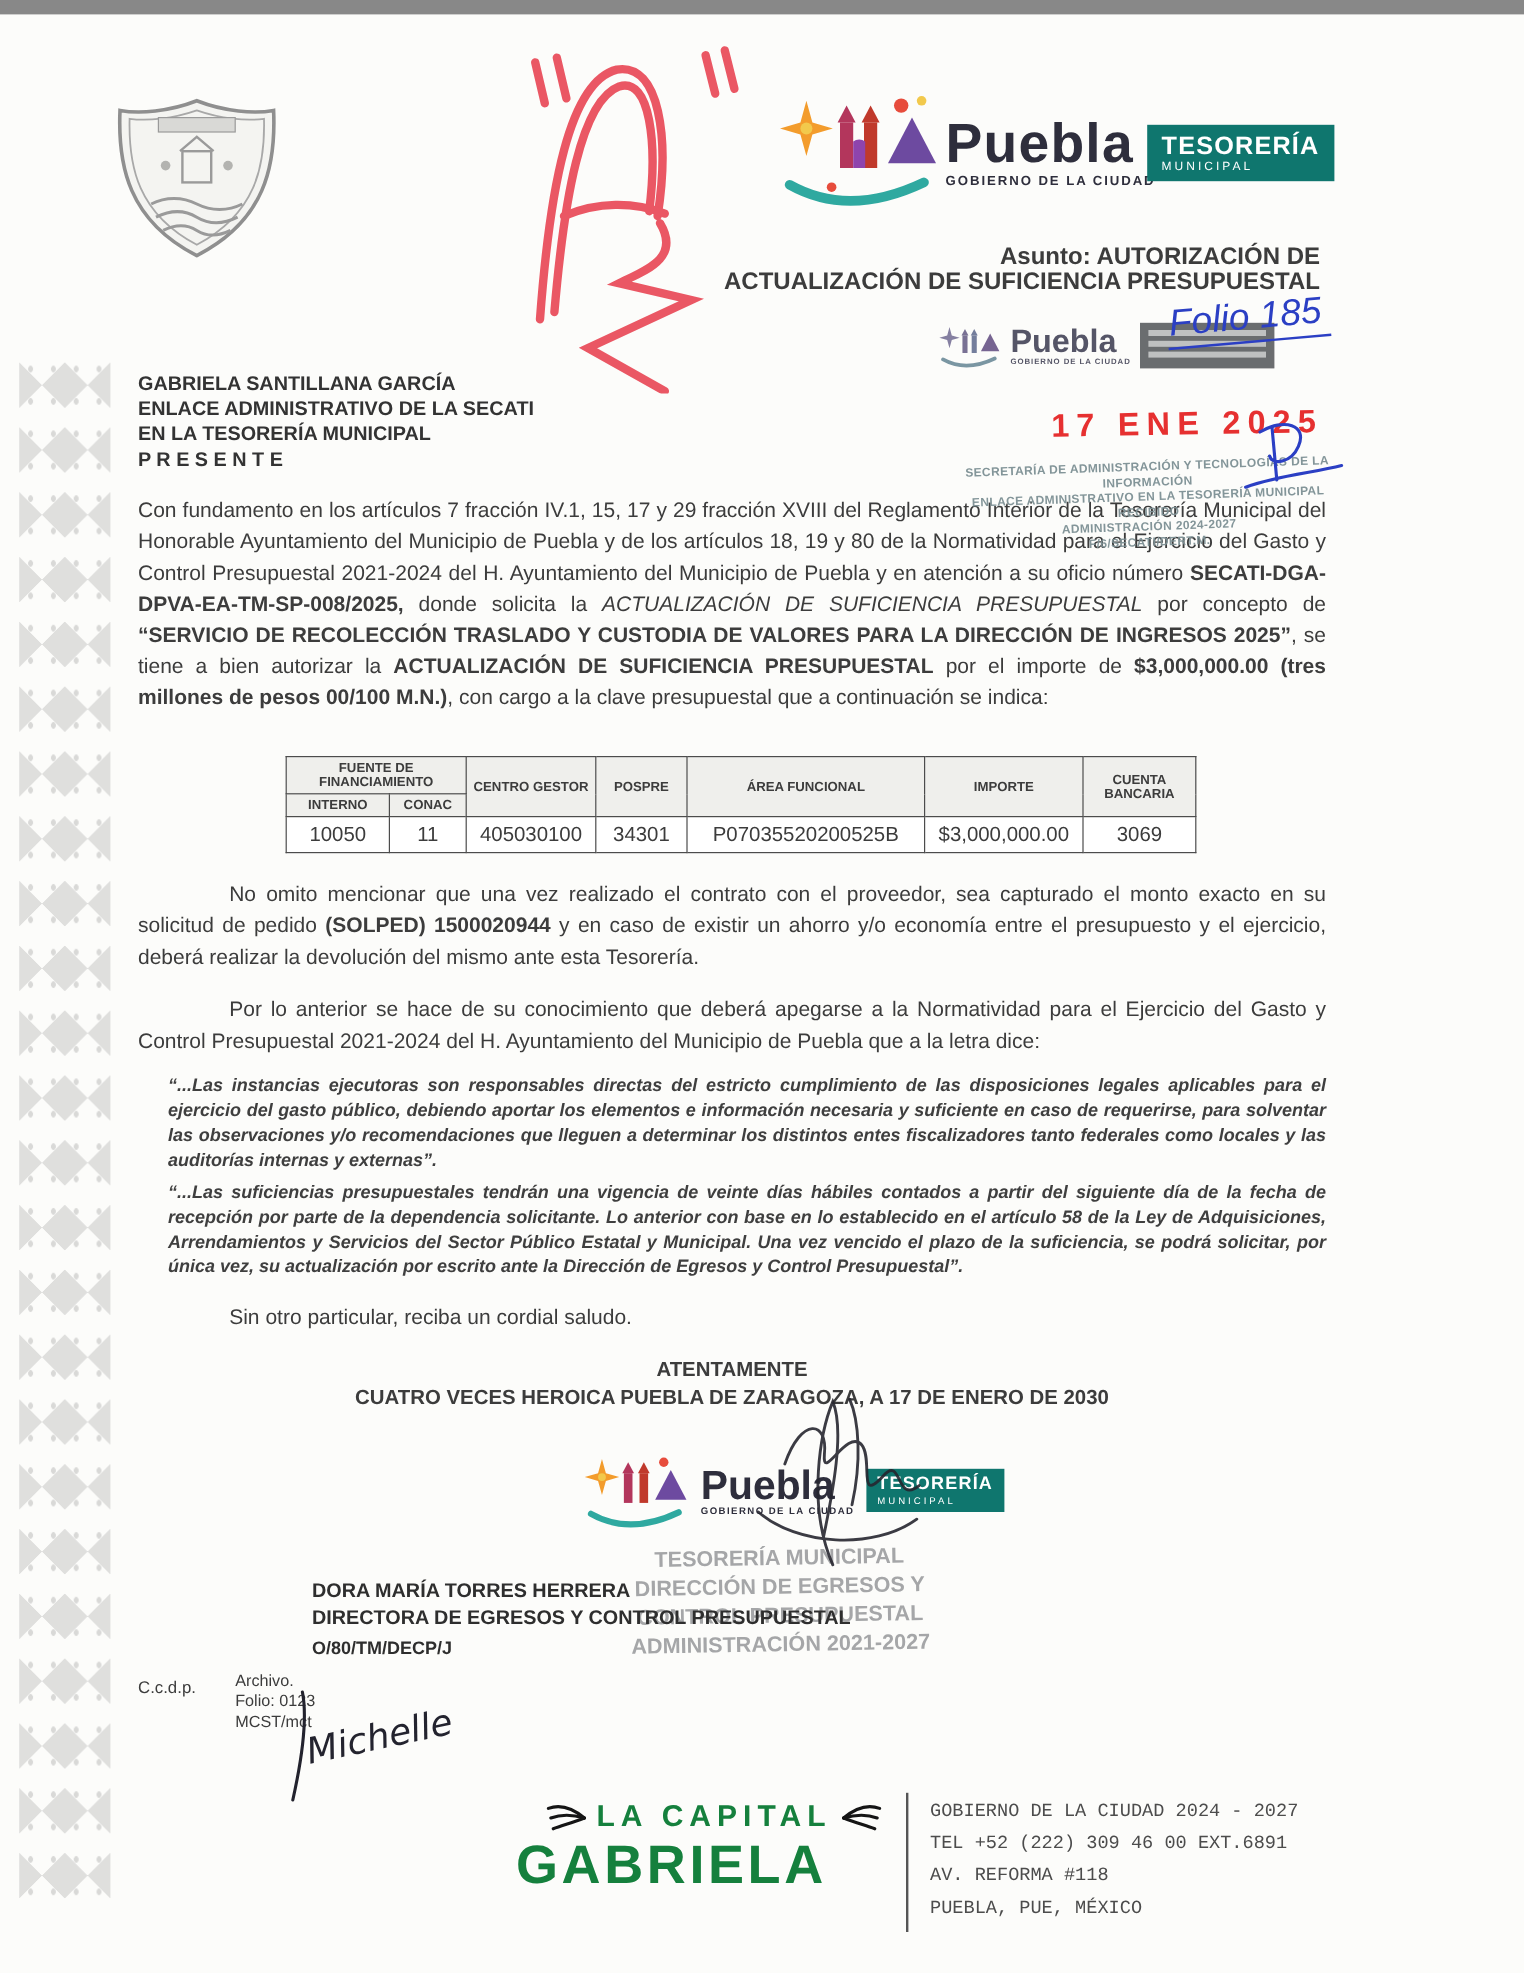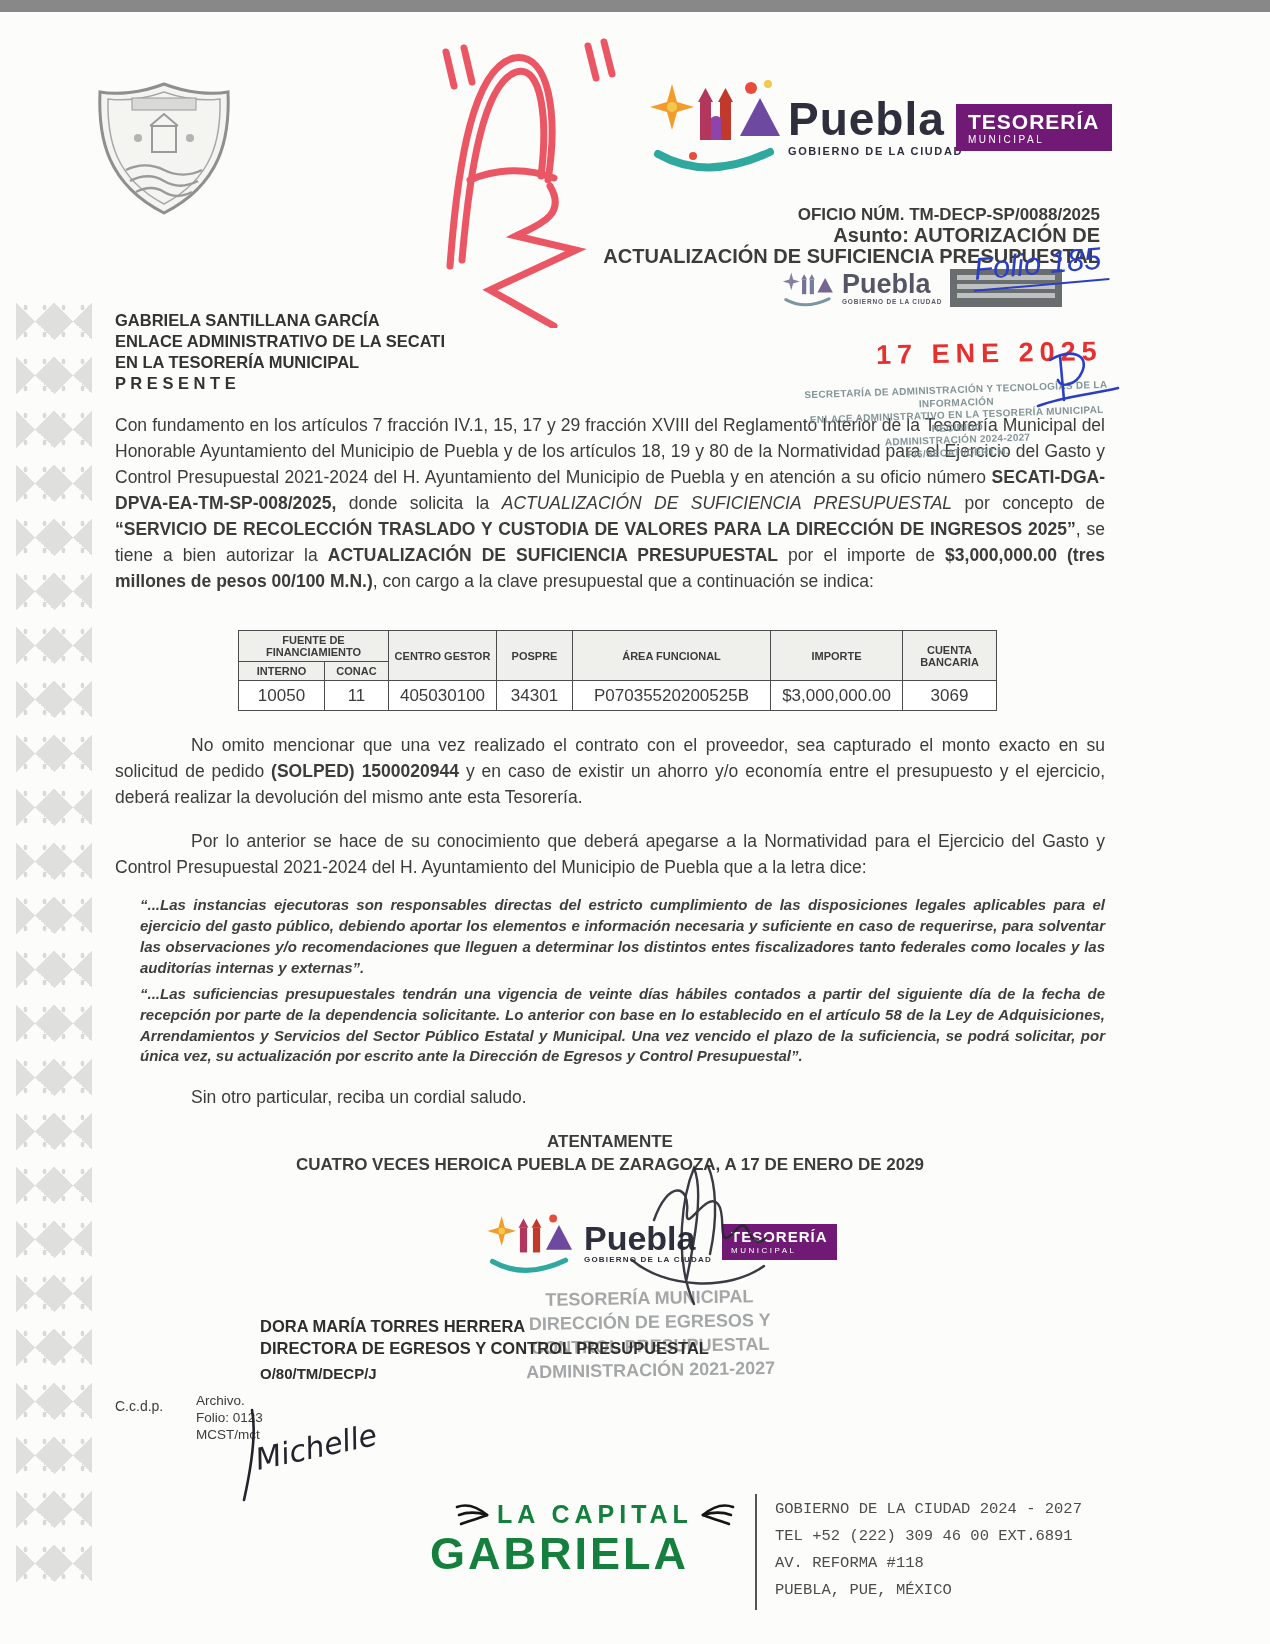--- a/index.html
+++ b/index.html
@@ -18,21 +18,21 @@
     left:16px; top:282px; width:76px; height:1290px; opacity:.30;
     background-image:
       radial-gradient(#8a8a8a 1.7px, transparent 2.2px),
       conic-gradient(from 45deg, #9e9e9e 25%, transparent 0 50%, #9e9e9e 0 75%, transparent 0);
     background-size: 19px 27px, 38px 54px;
   }
 
   
   .logo-wordmark { font-size:46px; font-weight:bold; color:#2e2e3c; letter-spacing:1px; line-height:1; }
   .logo-tagline  { font-size:11px; font-weight:bold; color:#2e2e3c; letter-spacing:1.6px; margin-top:3px; }
-  .badge { background:#701a75; color:#fff; padding:7px 12px 6px 12px; display:inline-block; }
+  .badge { background:#0f766e; color:#fff; padding:7px 12px 6px 12px; display:inline-block; }
   .badge .t1 { font-size:21px; font-weight:bold; letter-spacing:1px; line-height:1; display:block; }
   .badge .t2 { font-size:10px; letter-spacing:2.5px; line-height:1; display:block; margin-top:3px; }
 
   .oficio-block { left:560px; top:192px; width:540px; text-align:right; line-height:21px; }
   .oficio-block .l1 { font-size:17px; font-weight:bold; }
   .oficio-block .l2 { font-size:20px; font-weight:bold; }
 
   .recipient { left:115px; top:298px; font-size:16.5px; font-weight:bold; line-height:21px; color:#333; }
 
   .date-stamp {
@@ -148,21 +148,20 @@
     <div class="logo-tagline">GOBIERNO DE LA CIUDAD</div>
   </div>
   <div class="abs" style="left:956px; top:92px;">
     <div class="badge">
       <span class="t1">TESORERÍA</span>
       <span class="t2">MUNICIPAL</span>
     </div>
   </div>
 
   <div class="abs oficio-block">
-    <div class="l1">OFICIO NÚM. TM-DECP-SP/0088/2025</div>
     <div class="l2">Asunto: AUTORIZACIÓN DE</div>
     <div class="l2">ACTUALIZACIÓN DE SUFICIENCIA PRESUPUESTAL</div>
   </div>
 
   <div class="abs received-stamp">
     <svg width="52" height="42" viewBox="0 0 135 104">
       <path d="M24 12 L29 30 L46 35 L29 40 L24 58 L19 40 L2 35 L19 30 Z" fill="#7a6fae"></path>
       <rect x="52" y="30" width="11" height="38" fill="#6b5d9e"></rect>
       <path d="M50 30 L57.5 16 L65 30 Z" fill="#6b5d9e"></path>
       <rect x="72" y="30" width="11" height="38" fill="#5d6fa8"></rect>
@@ -253,21 +252,21 @@
   <div class="abs para indent" style="top:720px;"><span>No omito mencionar que una vez realizado el contrato con el proveedor, sea capturado el monto exacto en su solicitud de pedido </span><span class="b">(SOLPED) 1500020944</span><span> y en caso de existir un ahorro y/o economía entre el presupuesto y el ejercicio, deberá realizar la devolución del mismo ante esta Tesorería.</span></div>
 
   <div class="abs para indent" style="top:816px;">Por lo anterior se hace de su conocimiento que deberá apegarse a la Normatividad para el Ejercicio del Gasto y Control Presupuestal 2021-2024 del H. Ayuntamiento del Municipio de Puebla que a la letra dice:</div>
 
   <div class="abs quote" style="top:882px;">“...Las instancias ejecutoras son responsables directas del estricto cumplimiento de las disposiciones legales aplicables para el ejercicio del gasto público, debiendo aportar los elementos e información necesaria y suficiente en caso de requerirse, para solventar las observaciones y/o recomendaciones que lleguen a determinar los distintos entes fiscalizadores tanto federales como locales y las auditorías internas y externas”.</div>
   <div class="abs quote" style="top:972px; line-height:20.8px;">“...Las suficiencias presupuestales tendrán una vigencia de veinte días hábiles contados a partir del siguiente día de la fecha de recepción por parte de la dependencia solicitante. Lo anterior con base en lo establecido en el artículo 58 de la Ley de Adquisiciones, Arrendamientos y Servicios del Sector Público Estatal y Municipal. Una vez vencido el plazo de la suficiencia, se podrá solicitar, por única vez, su actualización por escrito ante la Dirección de Egresos y Control Presupuestal”.</div>
 
   <div class="abs para indent" style="top:1072px;">Sin otro particular, reciba un cordial saludo.</div>
 
   <div class="abs center-block b" style="top:1120px; font-size:17px;">ATENTAMENTE</div>
-  <div class="abs center-block b" style="top:1143px; font-size:17px;">CUATRO VECES HEROICA PUEBLA DE ZARAGOZA, A 17 DE ENERO DE 2029</div>
+  <div class="abs center-block b" style="top:1143px; font-size:17px;">CUATRO VECES HEROICA PUEBLA DE ZARAGOZA, A 17 DE ENERO DE 2030</div>
 
   <div class="abs" style="left:486px; top:1196px; display:flex; align-items:center; gap:10px;">
     <svg width="88" height="68" viewBox="0 0 135 104">
       <path d="M24 12 L29 30 L46 35 L29 40 L24 58 L19 40 L2 35 L19 30 Z" fill="#f39c2c"></path>
       <circle cx="24" cy="35" r="5" fill="#f2c94c"></circle>
       <rect x="52" y="30" width="11" height="38" fill="#b3365c"></rect>
       <path d="M50 30 L57.5 16 L65 30 Z" fill="#b3365c"></path>
       <rect x="72" y="30" width="11" height="38" fill="#c0392b"></rect>
       <path d="M70 30 L77.5 16 L85 30 Z" fill="#c0392b"></path>
       <path d="M92 64 L112 26 L132 64 Z" fill="#6d4aa0"></path>

